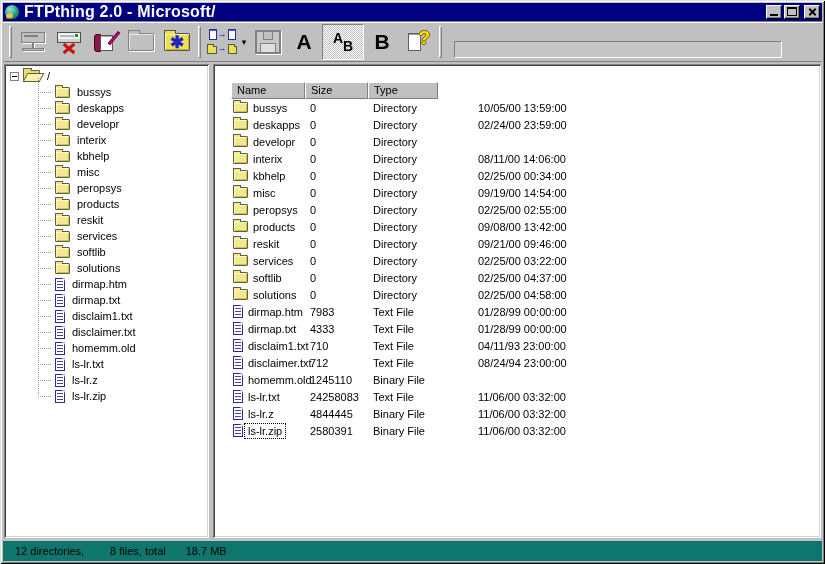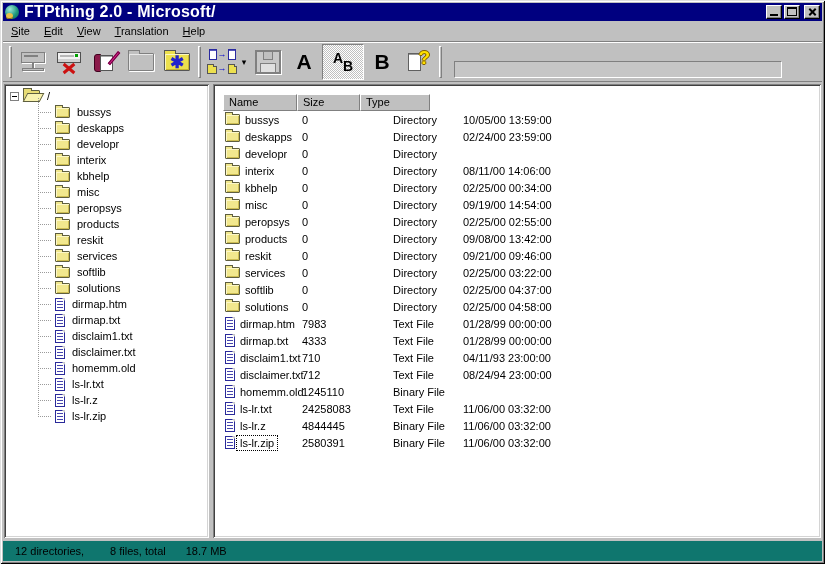--- a/index.html
+++ b/index.html
@@ -111,21 +111,21 @@
   
   .tb-field{ margin-left:9px; margin-top:16px; width:328px; height:17px; background:#c6c6c6;
     border:1px solid; border-color:#808080 #fff #fff #808080; font-size:11px; padding:0 3px;
     font-family:"Liberation Sans",sans-serif; outline:none; }
   
   .main{ flex:1; display:flex; gap:4px; padding:2px 1px 3px 1px; min-height:0; }
   .sunken{ background:#fff;
     box-shadow: inset 1px 1px 0 #808080, inset -1px -1px 0 #fff,
                 inset 2px 2px 0 #404040, inset -2px -2px 0 #d4d4d4; }
   .tree-panel{ width:205px; flex:none; padding:4px 2px 2px 4px; overflow:hidden; }
-  .list-panel{ flex:1; display:flex; flex-direction:column; padding:10px; overflow:hidden; }
+  .list-panel{ flex:1; display:flex; flex-direction:column; padding:18px; overflow:hidden; }
   
   .tree-root-row{ display:flex; align-items:center; height:16px; gap:4px; padding-left:2px; }
   .expand-box{ width:9px; height:9px; background:#fff; border:1px solid #808080; position:relative; flex:none; }
   .expand-box::after{ content:""; position:absolute; left:1px; top:3px; width:5px; height:1px; background:#000; }
   .tree-children{ position:relative; }
   .tree-children::before{ content:""; position:absolute; left:30px; top:-6px; bottom:8px; width:1px;
     background:repeating-linear-gradient(to bottom,#9a9a9a 0 1px,transparent 1px 2px); }
   .tree-row{ display:flex; align-items:center; height:16px; gap:4px; padding-left:30px; position:relative; }
   .tree-row .stub{ width:13px; height:1px; flex:none;
     background:repeating-linear-gradient(to right,#9a9a9a 0 1px,transparent 1px 2px); }
@@ -147,22 +147,22 @@
   .icn.doc::after{ content:""; position:absolute; right:-1px; top:-1px; width:0; height:0;
     border-left:3px solid transparent; border-top:3px solid #c8c8c8; }
   
   .header-row{ display:flex; height:17px; flex:none; }
   .hcell{ background:#c0c0c0; padding:1px 2px 0 5px; font-size:11px;
     border:1px solid; border-color:#fff #808080 #808080 #fff; white-space:nowrap; overflow:hidden; }
   .rows{ flex:1; overflow:hidden; background:#fff; }
   .lrow{ display:flex; height:17px; align-items:center; }
   .c-name{ width:74px; flex:none; display:flex; align-items:center; gap:2px; padding-left:2px; overflow:visible; white-space:nowrap; }
   .c-size{ width:63px; flex:none; padding-left:5px; }
-  .c-type{ width:70px; flex:none; padding-left:5px;margin-left:28px; }
-  .c-date{ flex:1; padding-left:5px; white-space:nowrap; }
+  .c-type{ width:70px; flex:none; padding-left:5px; }
+  .c-date{ flex:1; padding-left:5px; white-space:nowrap;margin-left:35px; }
   .h-name{ width:74px; flex:none; } .h-size{ width:63px; flex:none; }
   .h-type{ width:70px; flex:none; } .h-date{ flex:1; }
   .name-label{ padding:1px 3px; white-space:nowrap; }
   .name-label.focused{ outline:1px dotted #000; }
   
   .statusbar{ height:20px; flex:none; display:flex; align-items:center; padding-left:12px; background:#0f766e; }
   .sb-files{ margin-left:26px; } .sb-size{ margin-left:20px; }
 </style>
 </head>
 <body>
@@ -178,32 +178,20 @@
         </span>
       <span class="cap-btn">
           <span class="glyph-max"></span>
         </span>
       <span class="cap-btn close">
           <span class="glyph-close"></span>
         </span>
     </span>
   </div>
 
-  <div class="menubar">
-
-      <span class="menu-item"><u>S</u><span>ite</span></span>
-
-      <span class="menu-item"><u>E</u><span>dit</span></span>
-
-      <span class="menu-item"><u>V</u><span>iew</span></span>
-
-      <span class="menu-item"><u>T</u><span>ranslation</span></span>
-
-      <span class="menu-item"><u>H</u><span>elp</span></span>
-    </div>
 
   <div class="toolbar">
     <span class="gripper"></span>
 
     <span class="tbtn">
       <span class="icn-computer disabled">
         <span class="case"></span>
           <span class="slot"></span>
           <span class="stem"></span>
           <span class="bar"></span>

